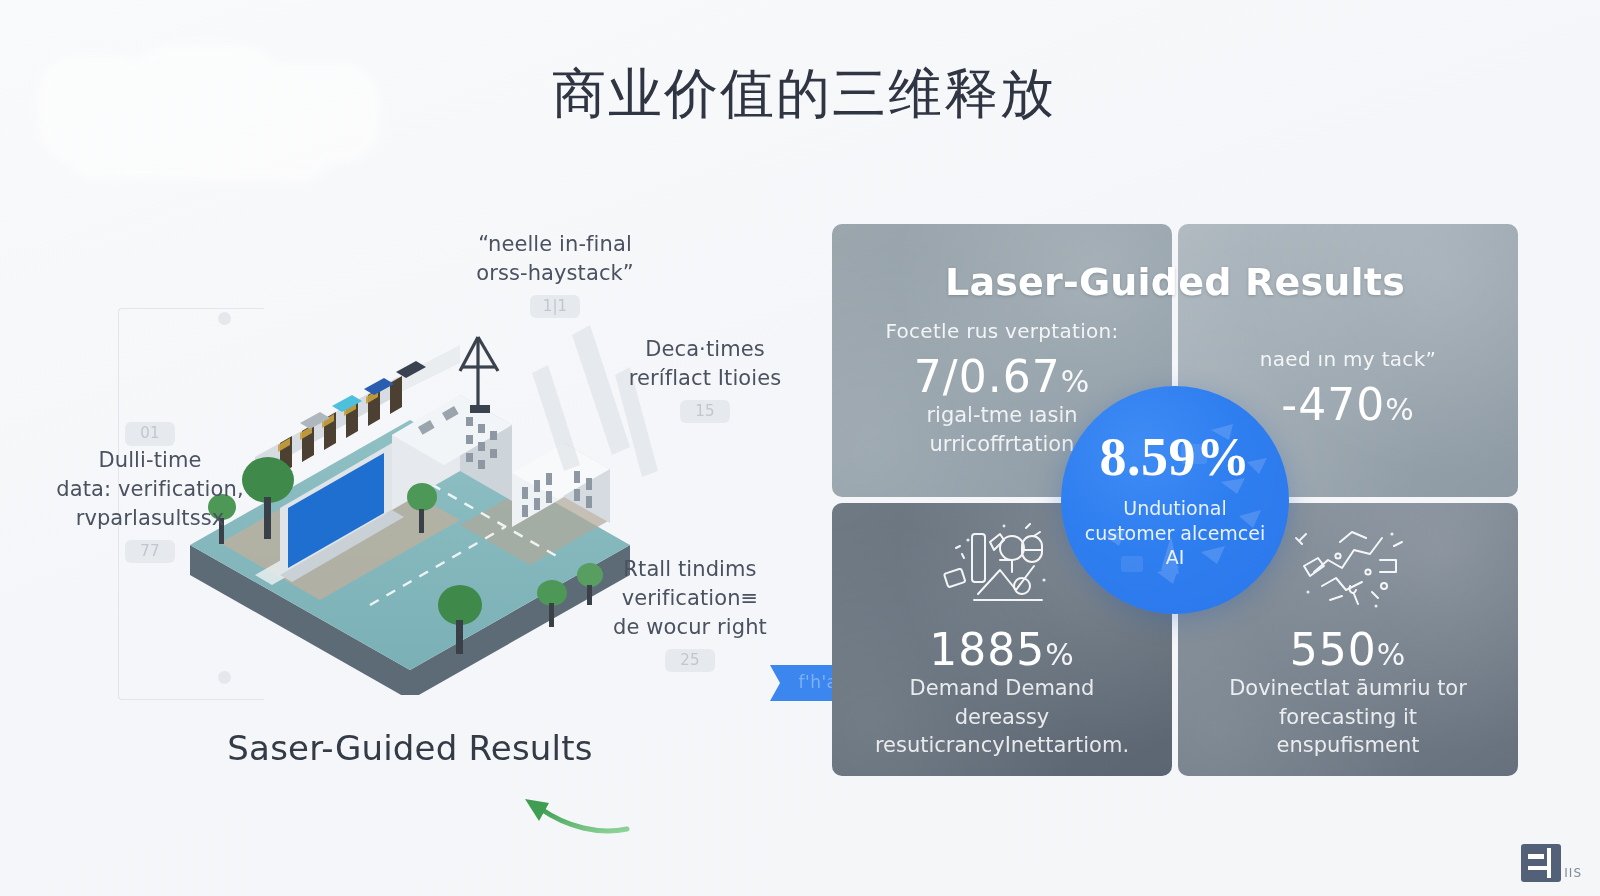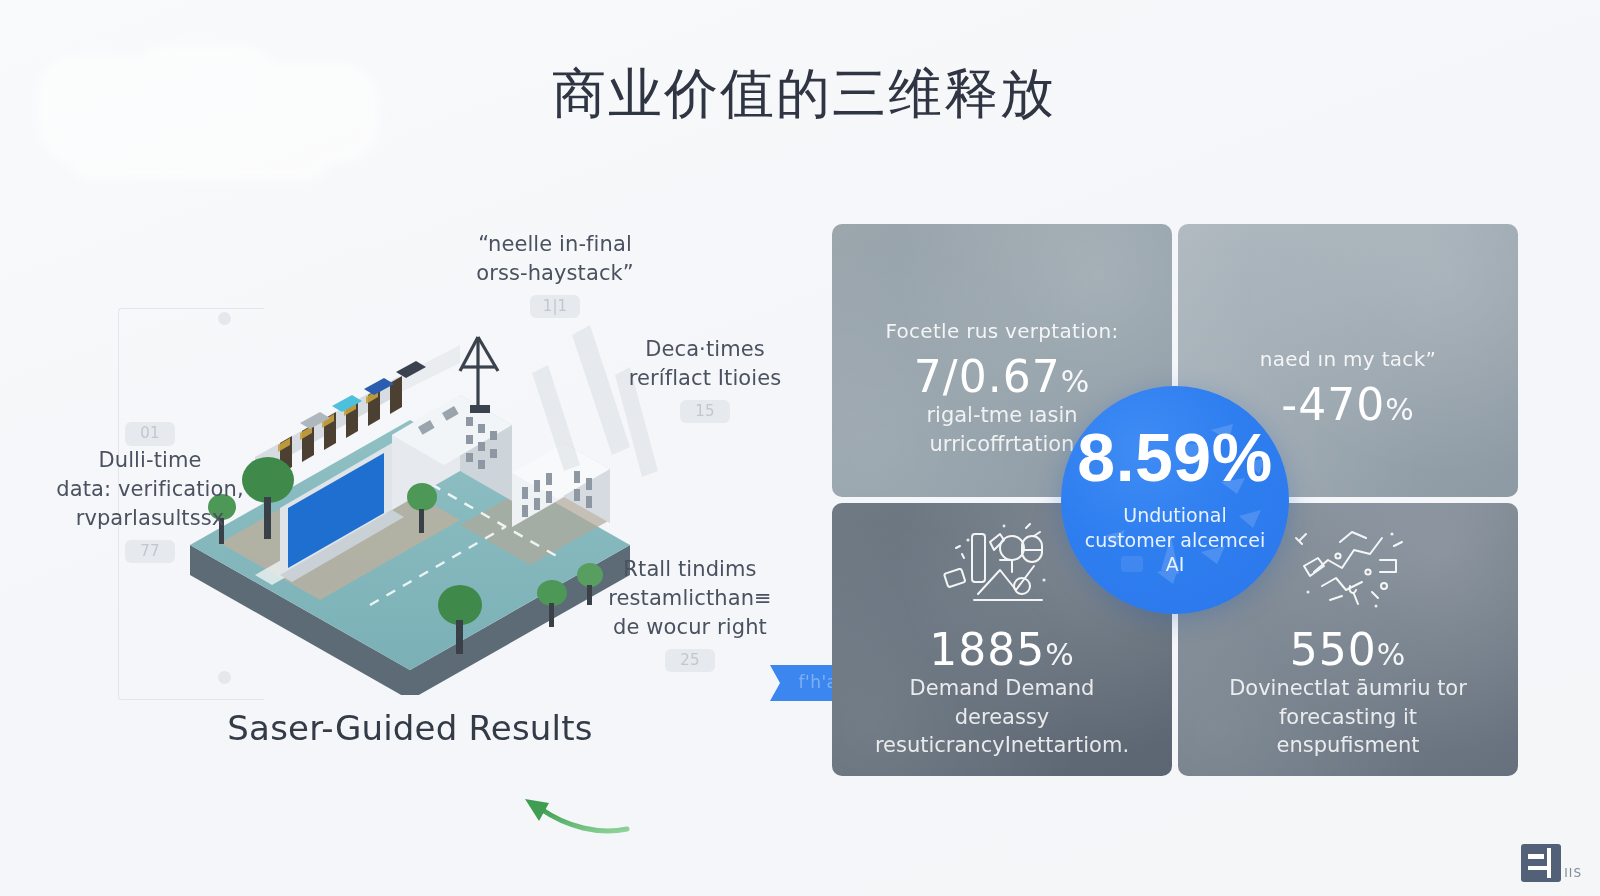--- a/index.html
+++ b/index.html
@@ -153,21 +153,21 @@
     font-size: 17px;
     color: #7fb0f0;
     letter-spacing: 0.5px;
     font-family: "DejaVu Sans", sans-serif;
   }
 
   
   .illus-caption {
     position: absolute;
     left: 100px;
-    top: 508px;
+    top: 528px;
     width: 540px;
     text-align: center;
     font-size: 34px;
     color: #333b47;
     font-family: "DejaVu Sans", sans-serif;
     letter-spacing: 0.2px;
   }
 
   
   .panel {
@@ -285,24 +285,24 @@
   }
   .circle .shards {
     position: absolute;
     inset: 0;
     opacity: 0.5;
     pointer-events: none;
   }
   .circle-value {
     position: relative;
     z-index: 2;
-    font-size: 68px;
+    font-size: 54px;
     font-weight: bold;
     color: #ffffff;
-    font-family: Liberation Sans, sans-serif;
+    font-family: Liberation Serif, serif;
     letter-spacing: 0.5px;
     line-height: 1;
   }
   .circle-label {
     position: relative;
     z-index: 2;
     margin-top: 12px;
     font-size: 19px;
     color: #e9f2ff;
     font-family: "DejaVu Sans", sans-serif;
@@ -515,21 +515,21 @@
     </div>
 
     <div class="anno anno-c">
       <div>Deca·times</div>
       <div>reríflact Itioies</div>
       <div class="badge">15</div>
     </div>
 
     <div class="anno anno-d">
       <div>Rtall tindims</div>
-      <div>restamlicthan≡</div>
+      <div>verification≡</div>
       <div>de wocur right</div>
       <div class="badge">25</div>
     </div>
 
     <div class="illus-caption">Saser-Guided Results</div>
 
     <svg class="chevron" viewBox="0 0 108 56">
       <path d="M2 10 L12 28 L2 46 L78 46 L78 56 L106 28 L78 0 L78 10 Z" fill="#3b86ef"></path>
     </svg>
     <div class="chevron-label">f'h'a</div>
@@ -614,20 +614,21 @@
             </g>
           </svg>
           <div class="metric">
             <span>550</span><span class="pct">%</span>
           </div>
           <div class="sub">Dovinectlat āumriu tor forecasting it enspufisment</div>
         </div>
       </div>
     </div>
 
+    <div class="panel-heading">Laser-Guided Results</div>
 
     <div class="circle">
       <svg class="shards" viewBox="0 0 228 228">
         <g fill="#ffffff" opacity="0.3">
           <path d="M150 44 L172 38 L168 54 Z"></path>
           <path d="M186 76 L206 72 L198 88 Z"></path>
           <path d="M160 96 L184 92 L176 108 Z"></path>
           <path d="M44 150 L64 144 L58 160 Z"></path>
           <path d="M96 186 L118 180 L112 198 Z"></path>
           <path d="M140 166 L164 160 L156 178 Z"></path>

